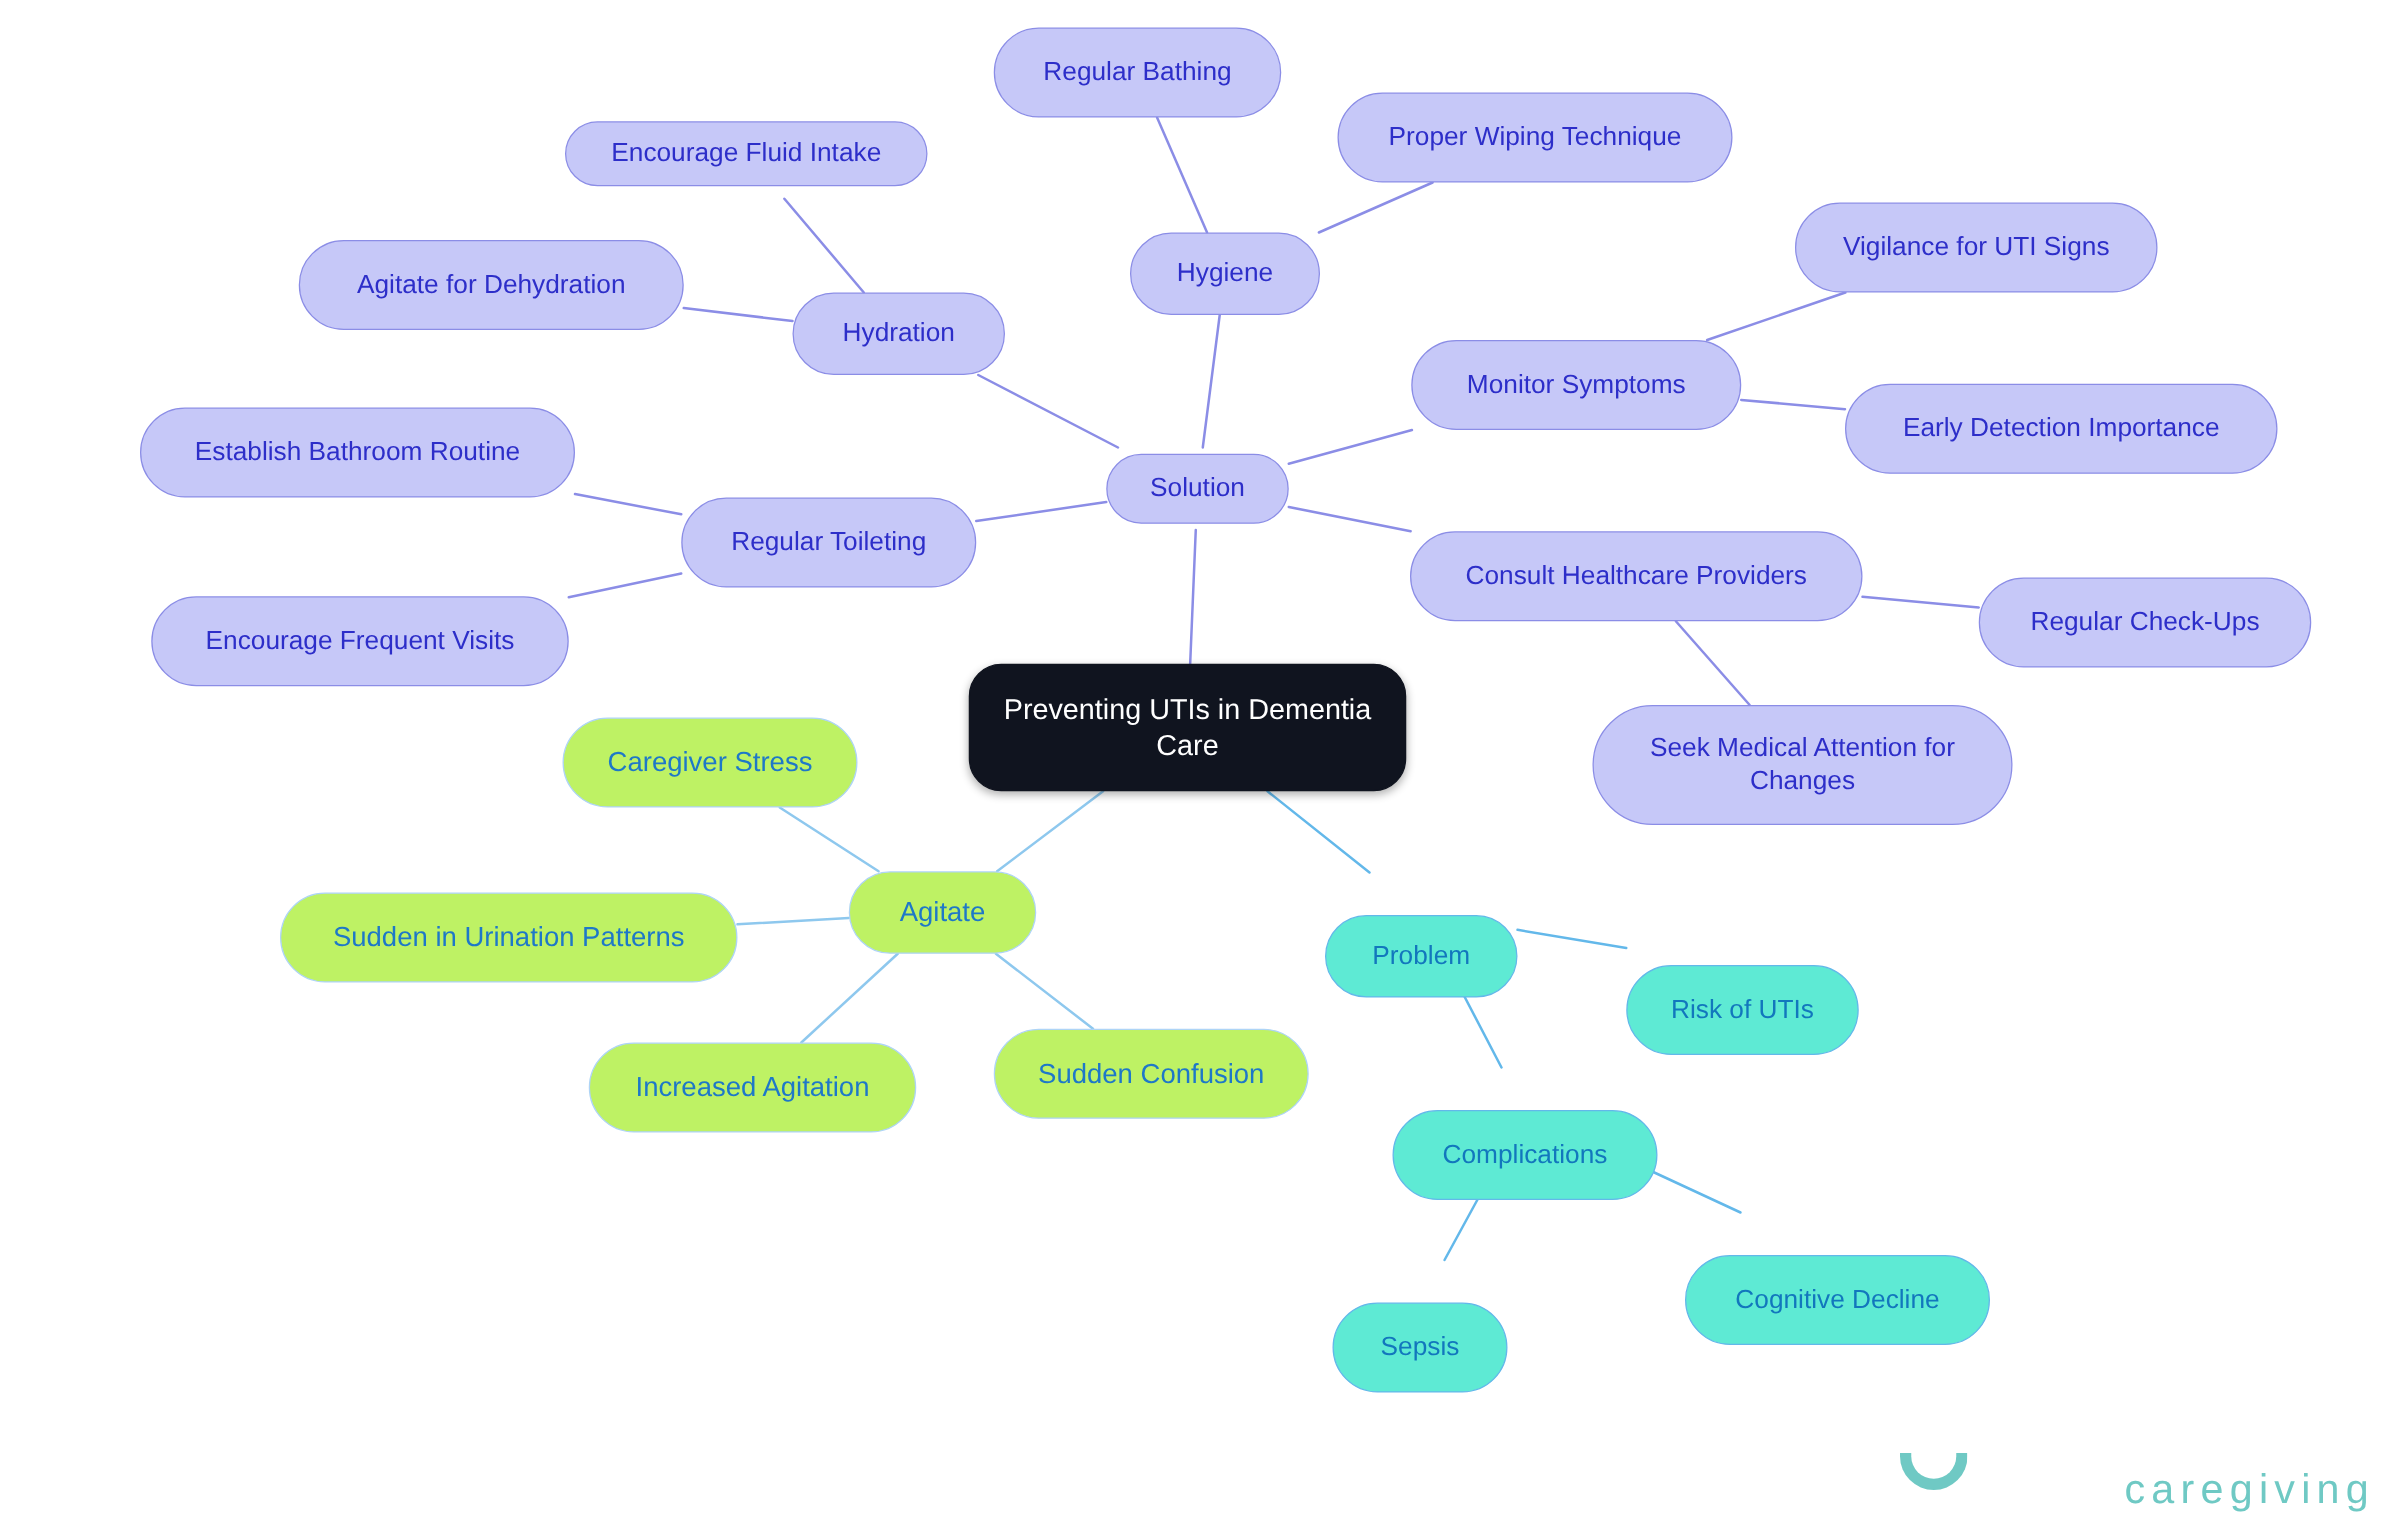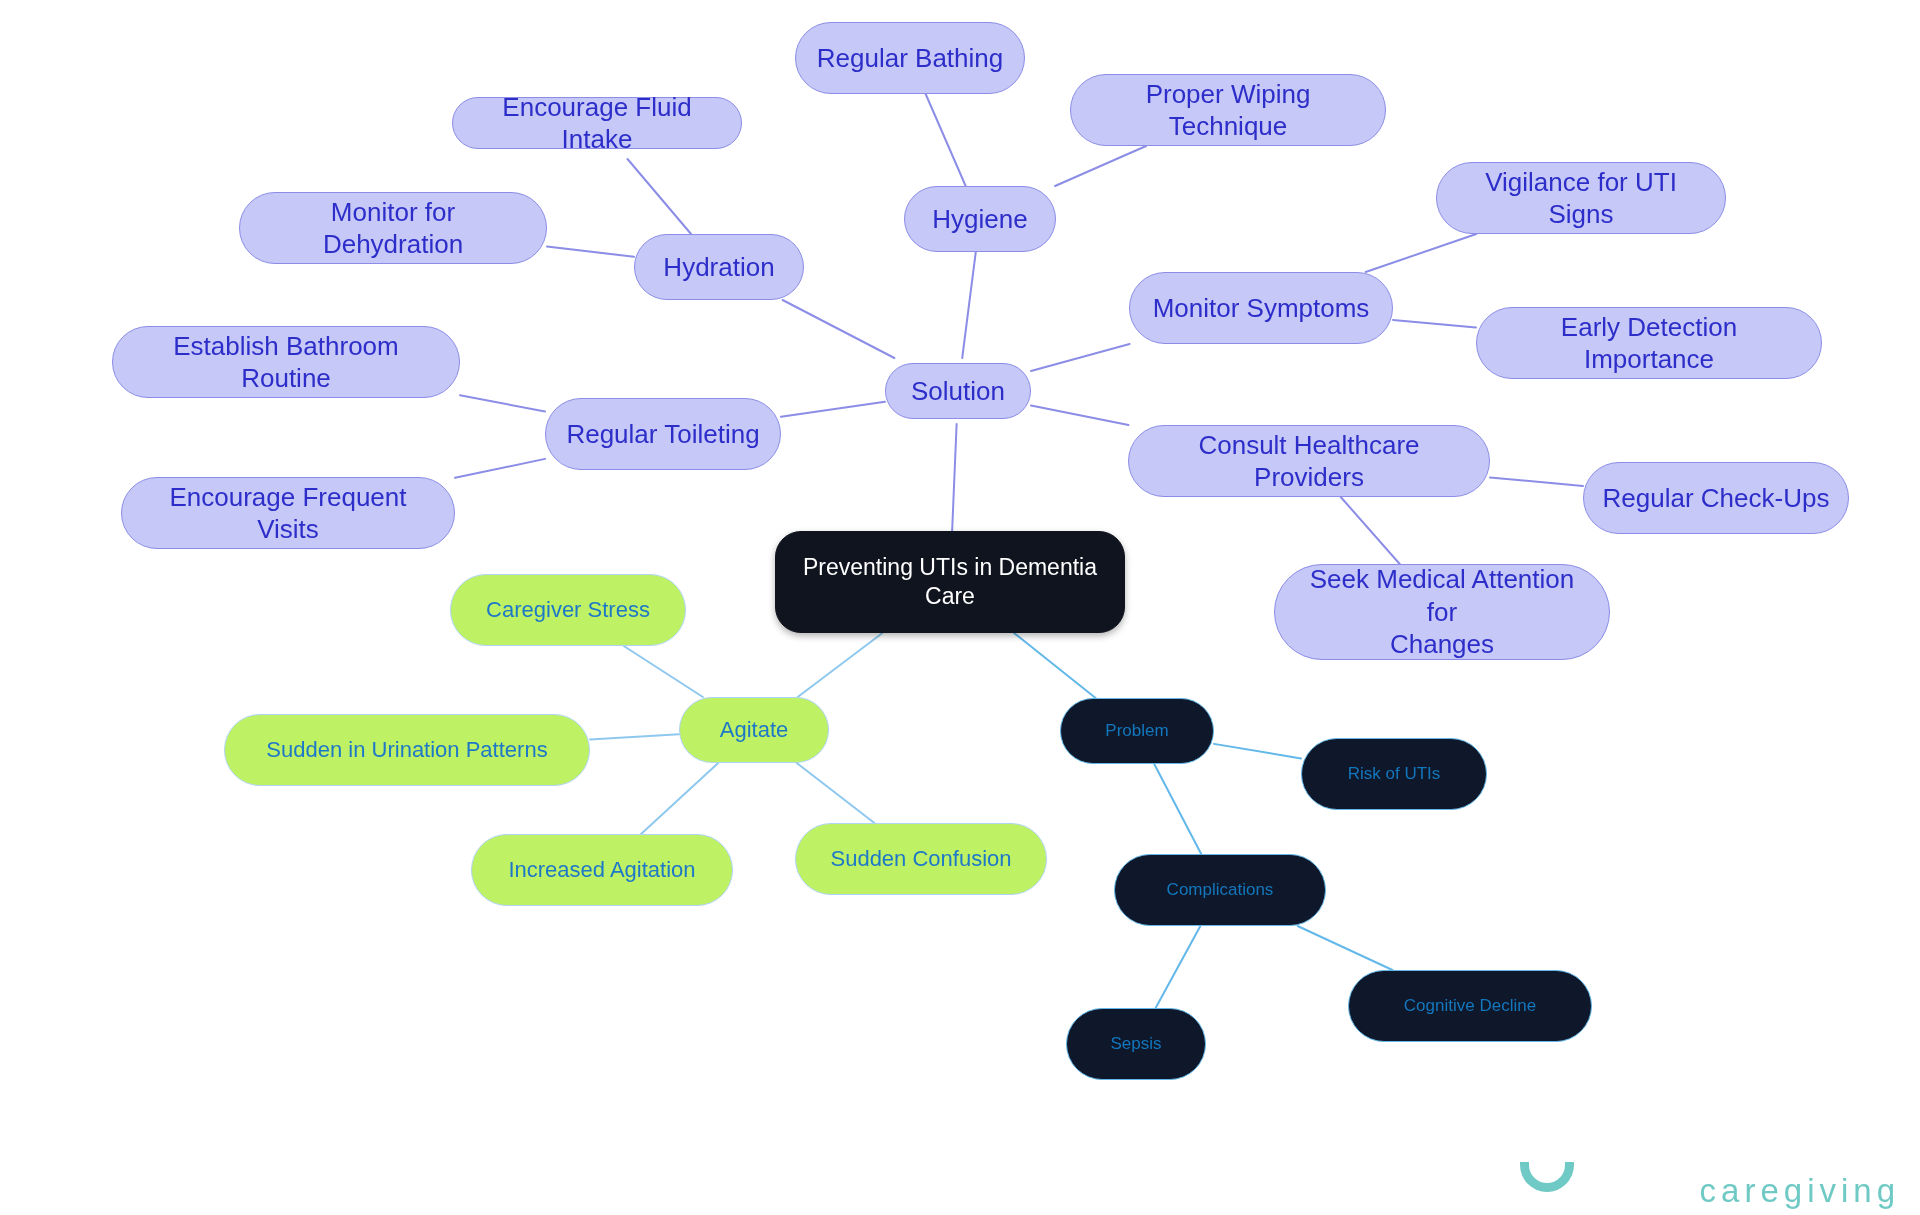--- a/index.html
+++ b/index.html
@@ -39,27 +39,28 @@
     color:#ffffff;
     border-radius:26px;
     font-size:23px;
     box-shadow:0 3px 7px rgba(0,0,0,0.30);
     padding:0 26px;
   }
   .node.purple {
     background:#c6c8f8;
     border-color:#8b8de6;
     color:#2d2ec9;
-    font-size:26px;
+    font-size:21px;
   }
   .node.blue-mid {
-    background:#0f172a;
+    background:#5eead4;
     border-color:#63b8ea;
     color:#1277bd;
-    font-size:17px;
+    font-size:21px;
+    margin-top:34px;
   }
   .node.blue-light {
     background:#bef264;
     border-color:#aed4f6;
     color:#1e78c8;
     font-size:22px;
   }
   #logo {
     position:absolute;
     left:1432px; top:1102px;
@@ -125,21 +126,21 @@
       <line x1="1154.2264150943397" y1="764" x2="1201.2075471698113" y2="854" stroke="#63b8ea" stroke-width="2" stroke-linecap="round"></line>
       <line x1="1200.3636363636363" y1="926" x2="1155.6363636363637" y2="1008" stroke="#63b8ea" stroke-width="2" stroke-linecap="round"></line>
       <line x1="1297.5862068965516" y1="926" x2="1392.4137931034484" y2="970" stroke="#63b8ea" stroke-width="2" stroke-linecap="round"></line>
     </svg>
   <div id="nodes-layer">
       <div class="node root" style="left: 950px; top: 582px; width: 350px; height: 102px;"><span>Preventing UTIs in Dementia
 Care</span></div>
       <div class="node purple" style="left: 958px; top: 391px; width: 146px; height: 56px;"><span>Solution</span></div>
       <div class="node purple" style="left: 719px; top: 267px; width: 170px; height: 66px;"><span>Hydration</span></div>
       <div class="node purple" style="left: 597px; top: 123px; width: 290px; height: 52px;"><span>Encourage Fluid Intake</span></div>
-      <div class="node purple" style="left: 393px; top: 228px; width: 308px; height: 72px;"><span>Monitor for Dehydration</span></div>
+      <div class="node purple" style="left: 393px; top: 228px; width: 308px; height: 72px;"><span>Agitate for Dehydration</span></div>
       <div class="node purple" style="left: 663px; top: 434px; width: 236px; height: 72px;"><span>Regular Toileting</span></div>
       <div class="node purple" style="left: 286px; top: 362px; width: 348px; height: 72px;"><span>Establish Bathroom Routine</span></div>
       <div class="node purple" style="left: 288px; top: 513px; width: 334px; height: 72px;"><span>Encourage Frequent Visits</span></div>
       <div class="node purple" style="left: 980px; top: 219px; width: 152px; height: 66px;"><span>Hygiene</span></div>
       <div class="node purple" style="left: 910px; top: 58px; width: 230px; height: 72px;"><span>Regular Bathing</span></div>
       <div class="node purple" style="left: 1228px; top: 110px; width: 316px; height: 72px;"><span>Proper Wiping Technique</span></div>
       <div class="node purple" style="left: 1261px; top: 308px; width: 264px; height: 72px;"><span>Monitor Symptoms</span></div>
       <div class="node purple" style="left: 1581px; top: 198px; width: 290px; height: 72px;"><span>Vigilance for UTI Signs</span></div>
       <div class="node purple" style="left: 1649px; top: 343px; width: 346px; height: 72px;"><span>Early Detection Importance</span></div>
       <div class="node purple" style="left: 1309px; top: 461px; width: 362px; height: 72px;"><span>Consult Healthcare Providers</span></div>

